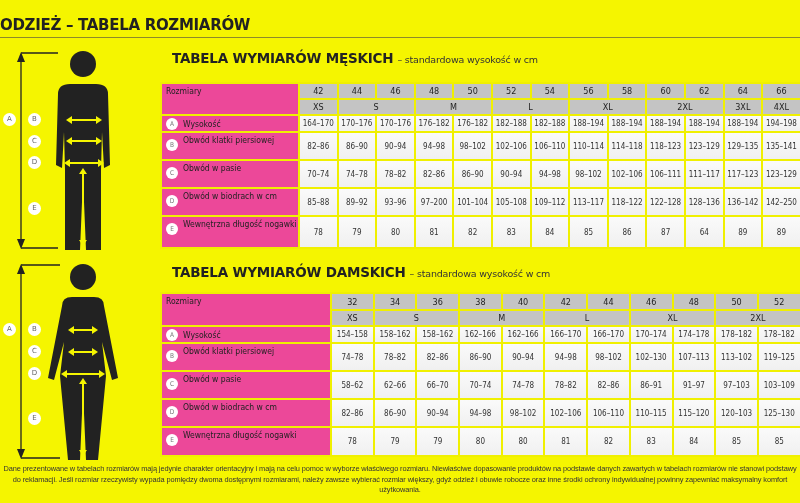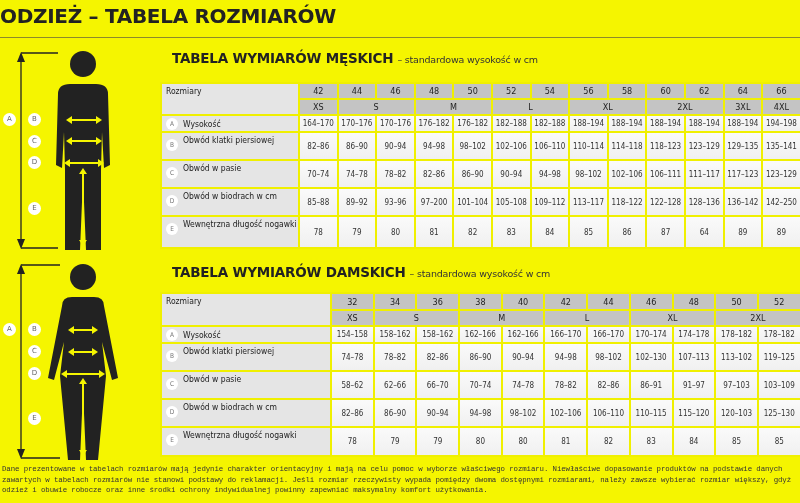--- a/index.html
+++ b/index.html
@@ -4,23 +4,23 @@
 <style>
   * { box-sizing: border-box; margin: 0; padding: 0; }
   html, body { width: 800px; height: 503px; overflow: hidden; }
   body {
     background: #f5f500;
     font-family: "DejaVu Sans", sans-serif;
     color: #222;
     position: relative;
   }
   .page-title {
-    position: absolute; left: 0; top: 4px;
+    position: absolute; left: 0; top: 16px;
     font-family: "DejaVu Sans", sans-serif;
-    font-weight: bold; font-size: 20px; letter-spacing: -0.3px;
+    font-weight: bold; font-size: 15px; letter-spacing: -0.3px;
     color: #222;
   }
   .title-rule {
     position: absolute; left: 0; top: 37px; width: 800px; height: 1px;
     background: #8c8a2a;
   }
   .figure { position: absolute; left: 0; width: 160px; }
   .fig-men { top: 40px; height: 222px; }
   .fig-women { top: 260px; height: 200px; }
   .fig-badge {
@@ -43,21 +43,21 @@
     position: absolute; border-collapse: collapse; table-layout: fixed;
     font-family: "DejaVu Sans Condensed", "DejaVu Sans", sans-serif;
   }
   table.sizes td {
     border: 2px solid #f0f000;
     text-align: center; vertical-align: middle;
     font-size: 8px; color: #333; padding: 0;
     white-space: nowrap; overflow: hidden;
   }
   table.sizes td.lbl {
-    background: #e5e5e5; text-align: left; padding-left: 4px; color: #222;
+    background: #ec4899; text-align: left; padding-left: 4px; color: #222;
     vertical-align: top; padding-top: 2px; white-space: normal; line-height: 10px;
   }
   table.sizes td.lbl.mid { vertical-align: middle; padding-top: 0; }
   table.sizes td.hdr { background: #c4c4c4; color: #222; font-size: 9px; }
   table.sizes td.val { background: linear-gradient(#fafafa, #f0f0f0); }
   .row-badge {
     display: inline-block; width: 12px; height: 12px; border-radius: 50%;
     background: #fff; color: #777; font-size: 6.5px; line-height: 12px; text-align: center;
     margin-right: 5px; vertical-align: middle;
   }
@@ -65,22 +65,22 @@
   .lbl-inner .row-badge { margin-top: 4px; flex: 0 0 12px; }
   .lbl-inner.center { align-items: center; }
   .lbl-inner.center .row-badge { margin-top: 0; }
   .lbl-text { font-size: 8.5px; }
 
   #men-table { left: 160px; top: 82px; width: 640px; }
   #women-table { left: 160px; top: 292px; width: 640px; }
 
   .disclaimer {
     position: absolute; left: 2px; top: 464px; width: 796px;
-    font-family: Liberation Mono, monospace;
-    font-size: 7.4px; line-height: 10.5px; color: #333; letter-spacing: -0.1px;
+    font-family: Liberation Sans, sans-serif;
+    font-size: 7.4px; line-height: 10.5px; color: #333; letter-spacing: -0.1px; text-align: center;
   }
 </style>
 </head>
 <body>
 
 <div class="page-title">ODZIEŻ – TABELA ROZMIARÓW</div>
 <div class="title-rule"></div>
 
 <div class="figure fig-men">
   <svg width="160" height="222" viewBox="0 0 160 222">

